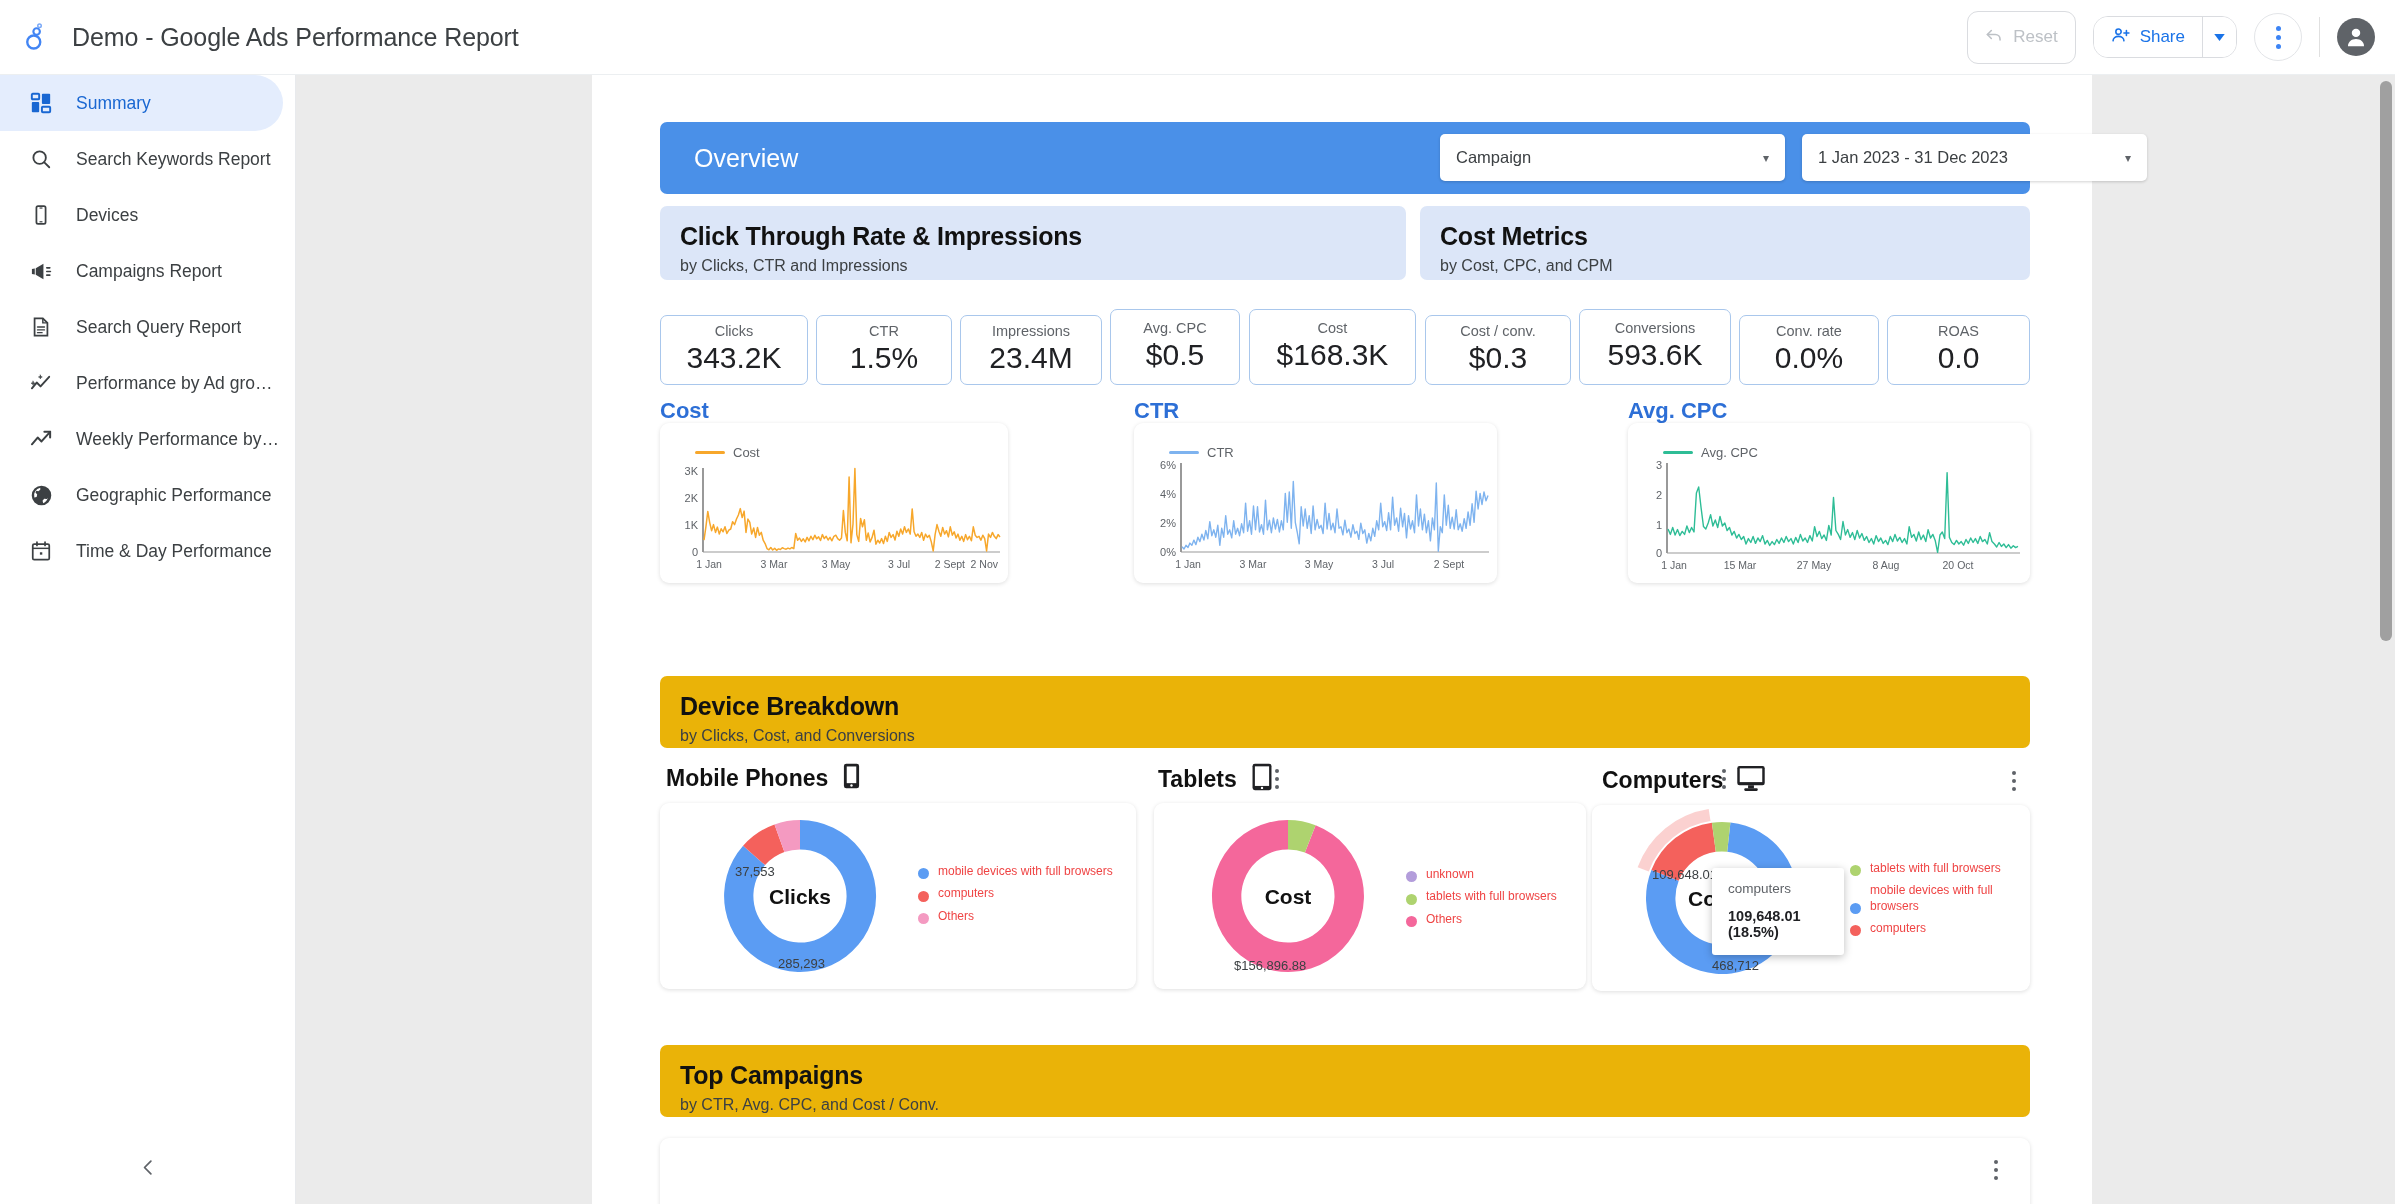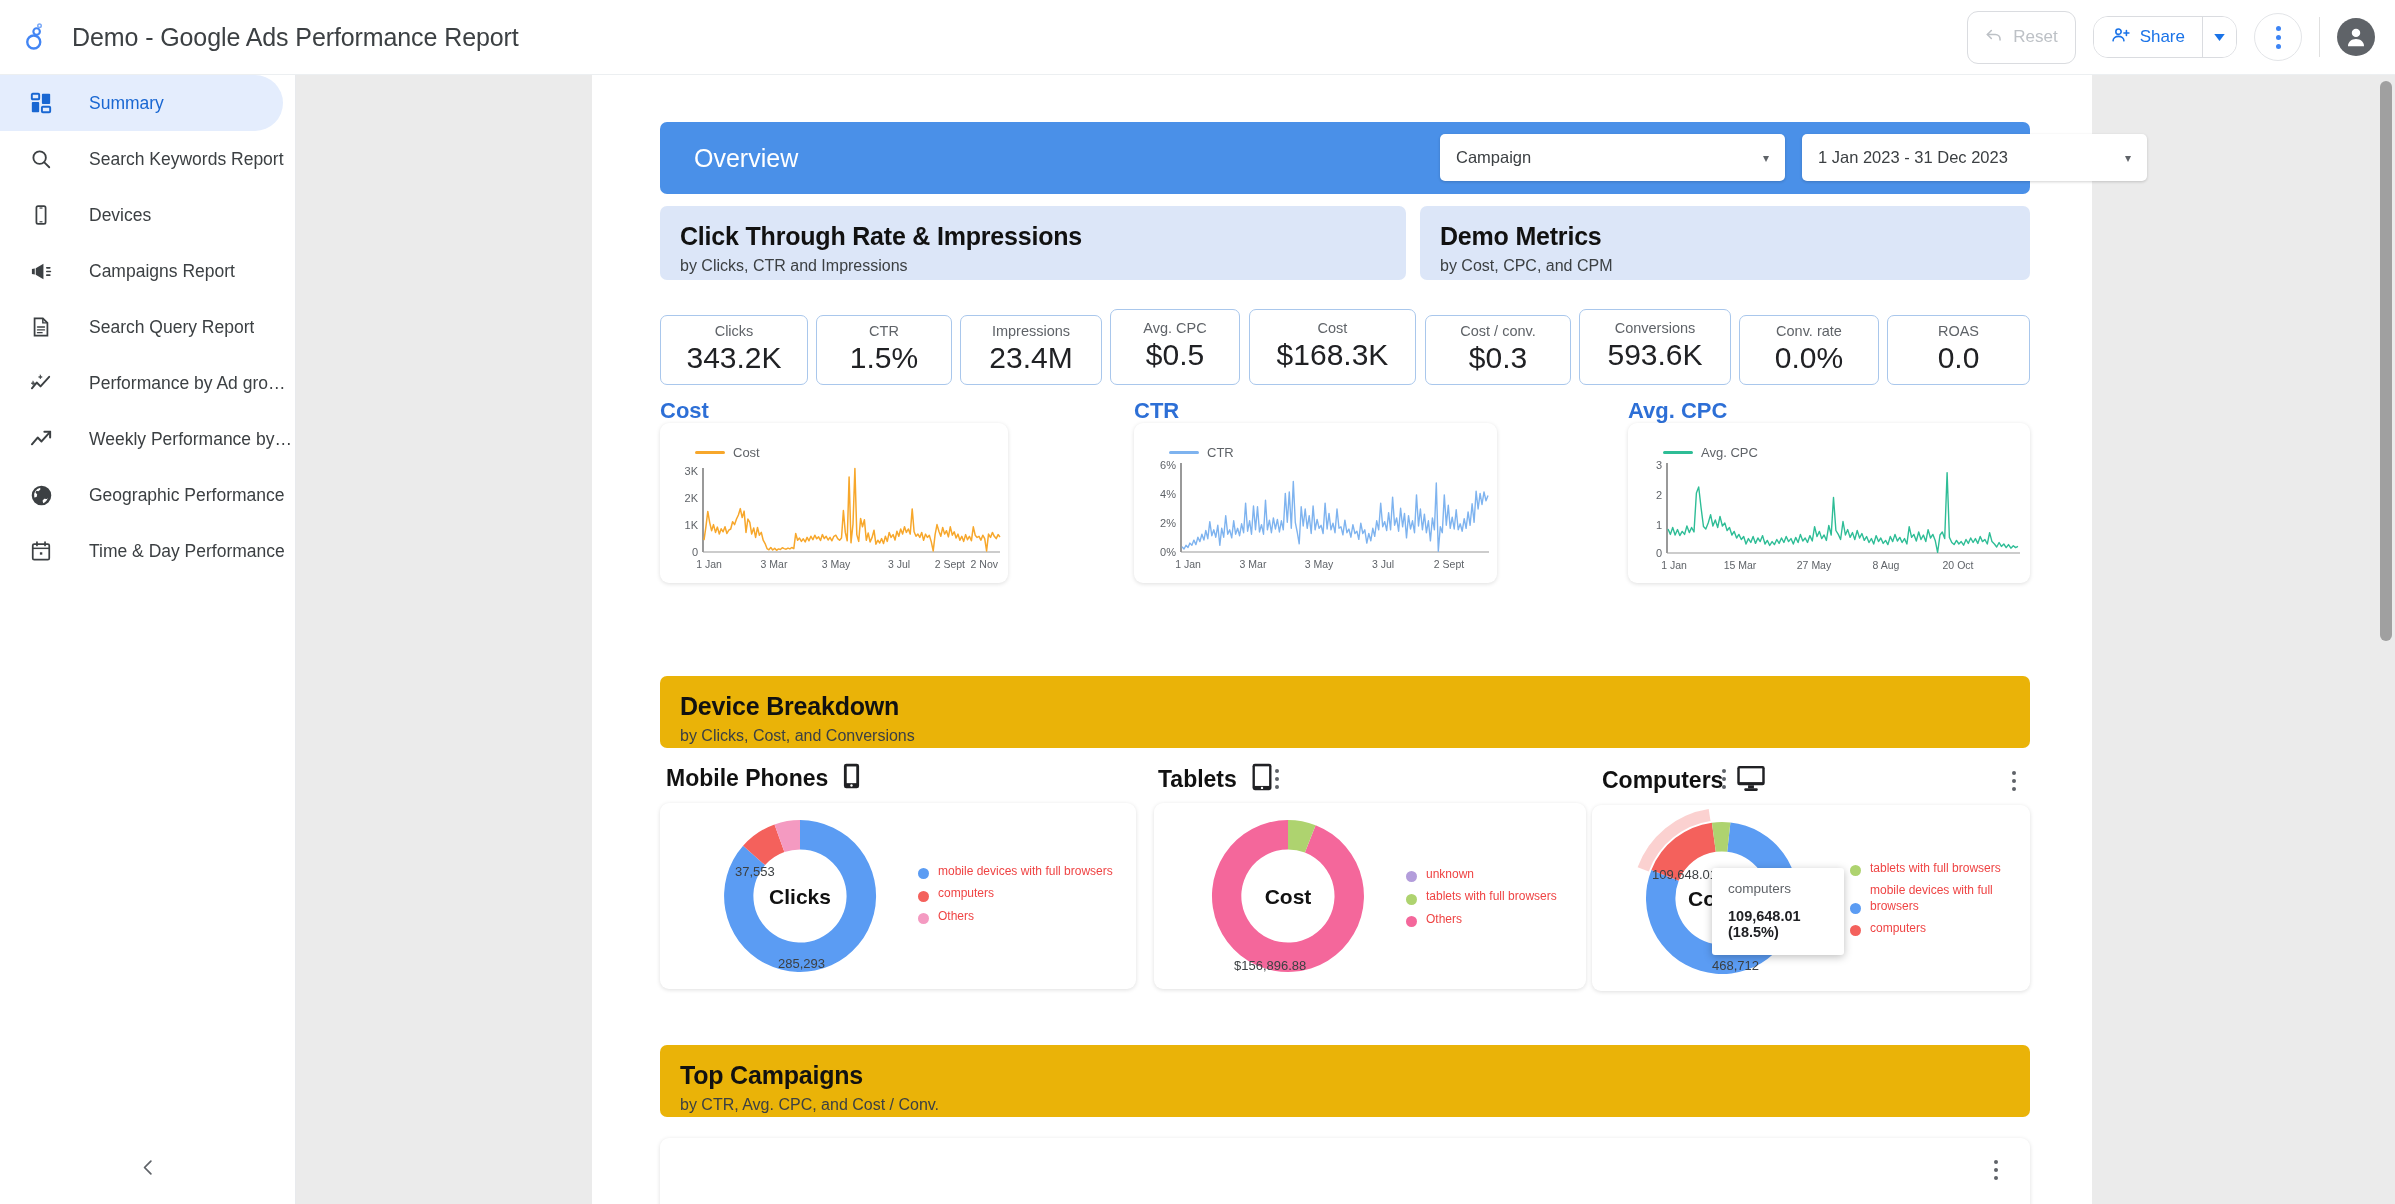--- a/index.html
+++ b/index.html
@@ -46,21 +46,21 @@
   .dots-v{ display:flex; flex-direction:column; gap:4px; }
   .dots-v i{ width:5px; height:5px; border-radius:50%; background:#3c84f5; display:block; }
 
   
   .sidebar{
     position:absolute; top:75px; left:0; width:296px; height:1129px;
     background:#fff; border-right:1px solid #e8eaed; z-index:30;
   }
   .nav-item{
     display:flex; align-items:center; height:56px;
-    padding-left:28px; gap:35px; cursor:pointer;
+    padding-left:28px; gap:22px; cursor:pointer;
     color:#3c4043; font-size:17.5px;
   }
   .nav-item.active{
     background:#e4edfd; color:#1967d2;
     border-top-right-radius:28px; border-bottom-right-radius:28px;
     margin-right:12px;
   }
   .nav-item .nav-ico{ width:26px; height:26px; flex:0 0 26px; display:flex; align-items:center; justify-content:center; }
   .nav-label{ overflow:hidden; white-space:nowrap; }
   .collapse-btn{
@@ -354,21 +354,21 @@
       <span>1 Jan 2023 - 31 Dec 2023</span>
       <span class="ctrl-caret">▾</span>
     </div>
   </div>
 
   <div class="sec-banner banner-ctr">
     <div class="sec-title">Click Through Rate &amp; Impressions</div>
     <div class="sec-sub">by Clicks, CTR and Impressions</div>
   </div>
   <div class="sec-banner banner-cost">
-    <div class="sec-title">Demo Metrics</div>
+    <div class="sec-title">Cost Metrics</div>
     <div class="sec-sub">by Cost, CPC, and CPM</div>
   </div>
 
   <div class="kpi" style="left:68px;width:148px">
     <div class="kpi-label">Clicks</div>
     <div class="kpi-value">343.2K</div>
   </div>
   <div class="kpi" style="left:224px;width:136px">
     <div class="kpi-label">CTR</div>
     <div class="kpi-value">1.5%</div>

